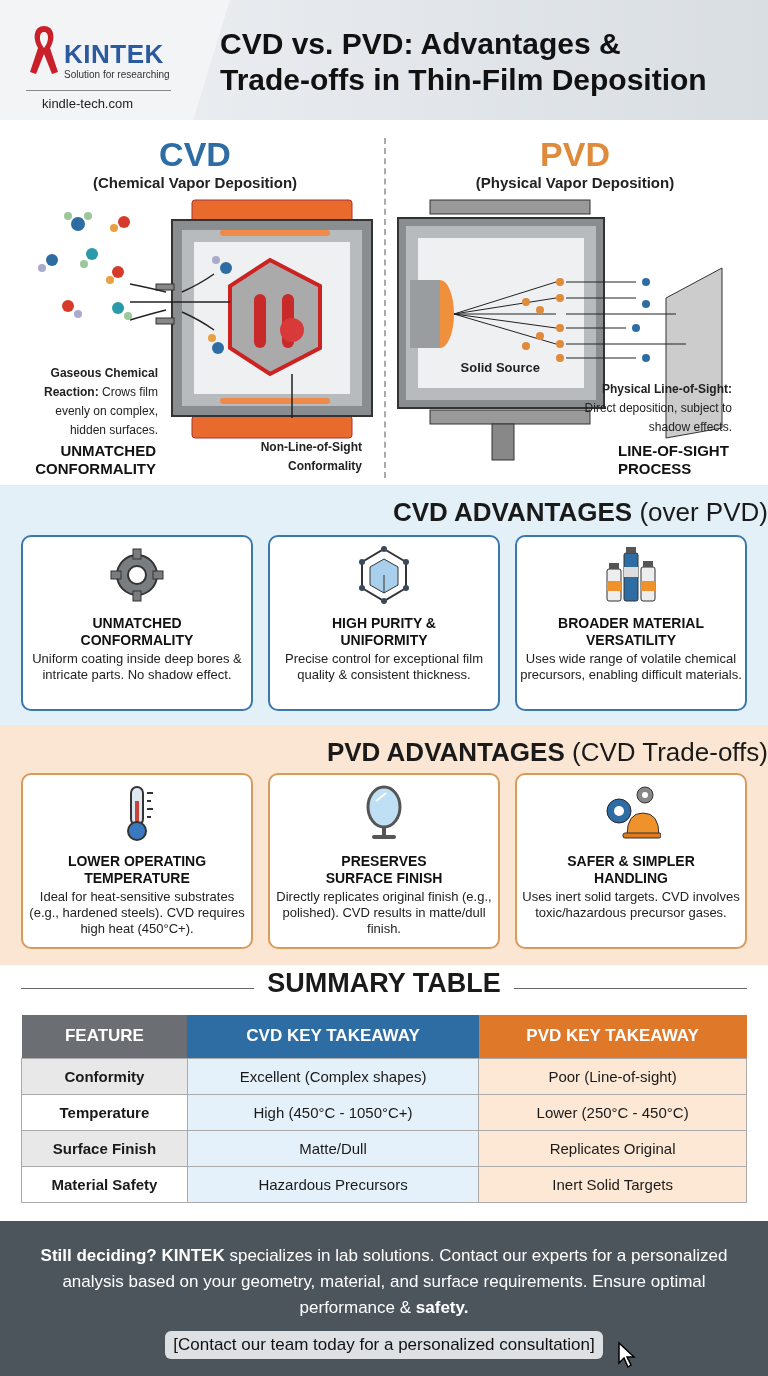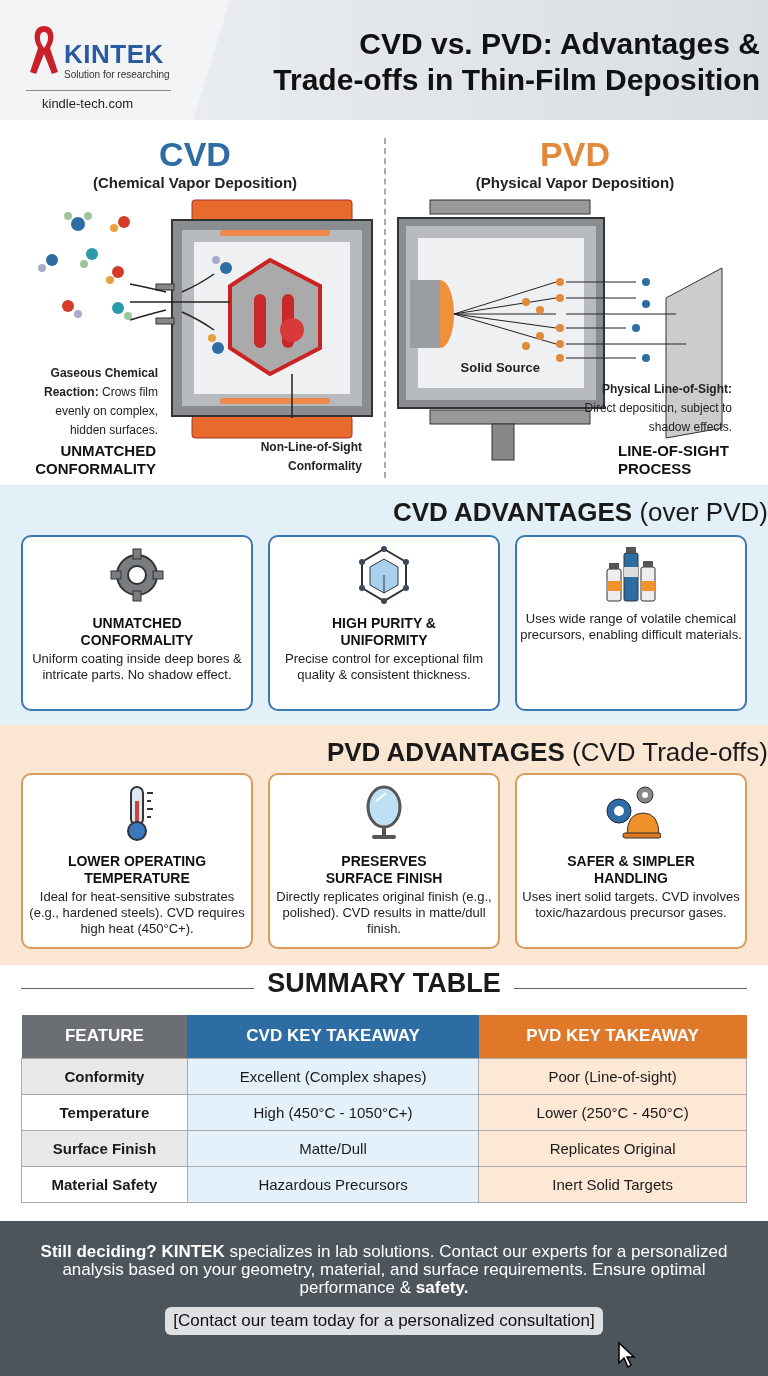--- a/index.html
+++ b/index.html
@@ -5,21 +5,21 @@
 *{box-sizing:border-box;margin:0;padding:0}
 body{width:768px;height:1376px;overflow:hidden;font-family:"Liberation Sans",sans-serif;color:#1a1a1a;background:#fff;position:relative}
 .header{position:absolute;left:0;top:0;width:768px;height:120px;background:linear-gradient(90deg,#eef1f4,#d9dee3);overflow:hidden}
 .header .slant{position:absolute;left:0;top:0;width:230px;height:120px;background:#f2f4f6;clip-path:polygon(0 0,100% 0,84% 100%,0 100%)}
 .logo{position:absolute;left:26px;top:20px;display:flex;align-items:flex-start}
 .logo svg{width:36px;height:60px}
 .logo .brand{font-weight:bold;font-size:26px;color:#2c5aa0;line-height:28px;letter-spacing:.5px}
 .logo .tag{font-size:10px;color:#333;margin-top:1px}
 .logo-rule{position:absolute;left:26px;top:90px;width:145px;border-top:1px solid #888}
 .site{position:absolute;left:42px;top:96px;font-size:13px;color:#222}
-.title{position:absolute;left:220px;top:26px;width:540px;text-align:right;font-weight:bold;font-size:30px;line-height:36px;color:#111}
+.title{position:absolute;left:220px;top:26px;width:540px;text-align:left;font-weight:bold;font-size:30px;line-height:36px;color:#111}
 .diagram{position:absolute;left:0;top:120px;width:768px;height:365px;background:#fff}
 .divider-v{position:absolute;left:384px;top:18px;height:340px;border-left:2px dashed #aaa}
 .dh{position:absolute;text-align:center;font-weight:bold}
 .dh .big{font-size:34px;line-height:36px}
 .dh .sub{font-size:15px;margin-top:2px;color:#222}
 .lbl{position:absolute;font-size:12px;line-height:19px;color:#222;text-align:right}
 .lbl b{font-weight:bold}
 .callout{position:absolute;font-weight:bold;font-size:15px;line-height:18px;color:#111}
 .sec{position:absolute;left:0;width:768px}
 .sec-cvd{top:485px;height:240px;background:#e3f0f8}
@@ -35,21 +35,21 @@
 .sum-title{position:absolute;top:968px;left:0;width:768px;text-align:center;font-size:27px;font-weight:bold}
 .sum-line{position:absolute;top:988px;border-top:1.5px solid #666;width:233px}
 table.sum{position:absolute;top:1015px;left:21px;width:726px;border-collapse:collapse;font-size:15px}
 table.sum th{height:43px;color:#fff;font-weight:bold;font-size:17px}
 table.sum td{height:36px;text-align:center;border:1px solid #aaa}
 table.sum td.f{font-weight:bold;background:#e8e8e8}
 table.sum tr.alt td.f{background:#fff}
 table.sum td.c{background:#e5f1fa}
 table.sum td.p{background:#fde8d6}
 .footer{position:absolute;top:1221px;left:0;width:768px;height:155px;background:#4c545c;color:#fff;text-align:center}
-.footer p{font-size:17px;line-height:18px;padding:22px 40px 0}
+.footer p{font-size:17px;line-height:26px;padding:22px 40px 0}
 .cta{display:inline-block;margin-top:10px;background:#dde1e4;color:#111;font-size:17px;padding:4px 8px;border-radius:6px}
 .cursor{position:absolute;left:617px;top:1341px}
 </style>
 </head>
 <body>
 
 <div class="header">
   <div class="slant"></div>
   <div class="logo">
     <svg viewBox="0 0 36 60">
@@ -238,20 +238,24 @@
         <rect x="6" y="24" width="14" height="32" rx="2" fill="#eee" stroke="#333"></rect>
         <rect x="6" y="36" width="14" height="10" fill="#f0922c"></rect>
         <rect x="23" y="8" width="14" height="48" rx="2" fill="#2e6da4" stroke="#333"></rect>
         <rect x="23" y="22" width="14" height="10" fill="#ddd"></rect>
         <rect x="40" y="22" width="14" height="34" rx="2" fill="#eee" stroke="#333"></rect>
         <rect x="40" y="36" width="14" height="10" fill="#f0922c"></rect>
         <rect x="8" y="18" width="10" height="6" fill="#555"></rect>
         <rect x="25" y="2" width="10" height="6" fill="#555"></rect>
         <rect x="42" y="16" width="10" height="6" fill="#555"></rect>
       </svg>
+    <div class="ct">
+        <div>BROADER MATERIAL</div>
+        <div>VERSATILITY</div>
+      </div>
     <div class="cd">Uses wide range of volatile chemical precursors, enabling difficult materials.</div>
   </div>
 </div>
 
 <div class="sec sec-pvd">
   <h2><span>PVD ADVANTAGES</span><span class="light"> (CVD Trade-offs)</span></h2>
   <div class="card" style="left:21px">
     <svg class="ico" viewBox="0 0 60 60">
         <rect x="24" y="4" width="12" height="38" rx="6" fill="#dde8f0" stroke="#333" stroke-width="2"></rect>
         <rect x="28" y="18" width="4" height="26" fill="#c8443a"></rect>

